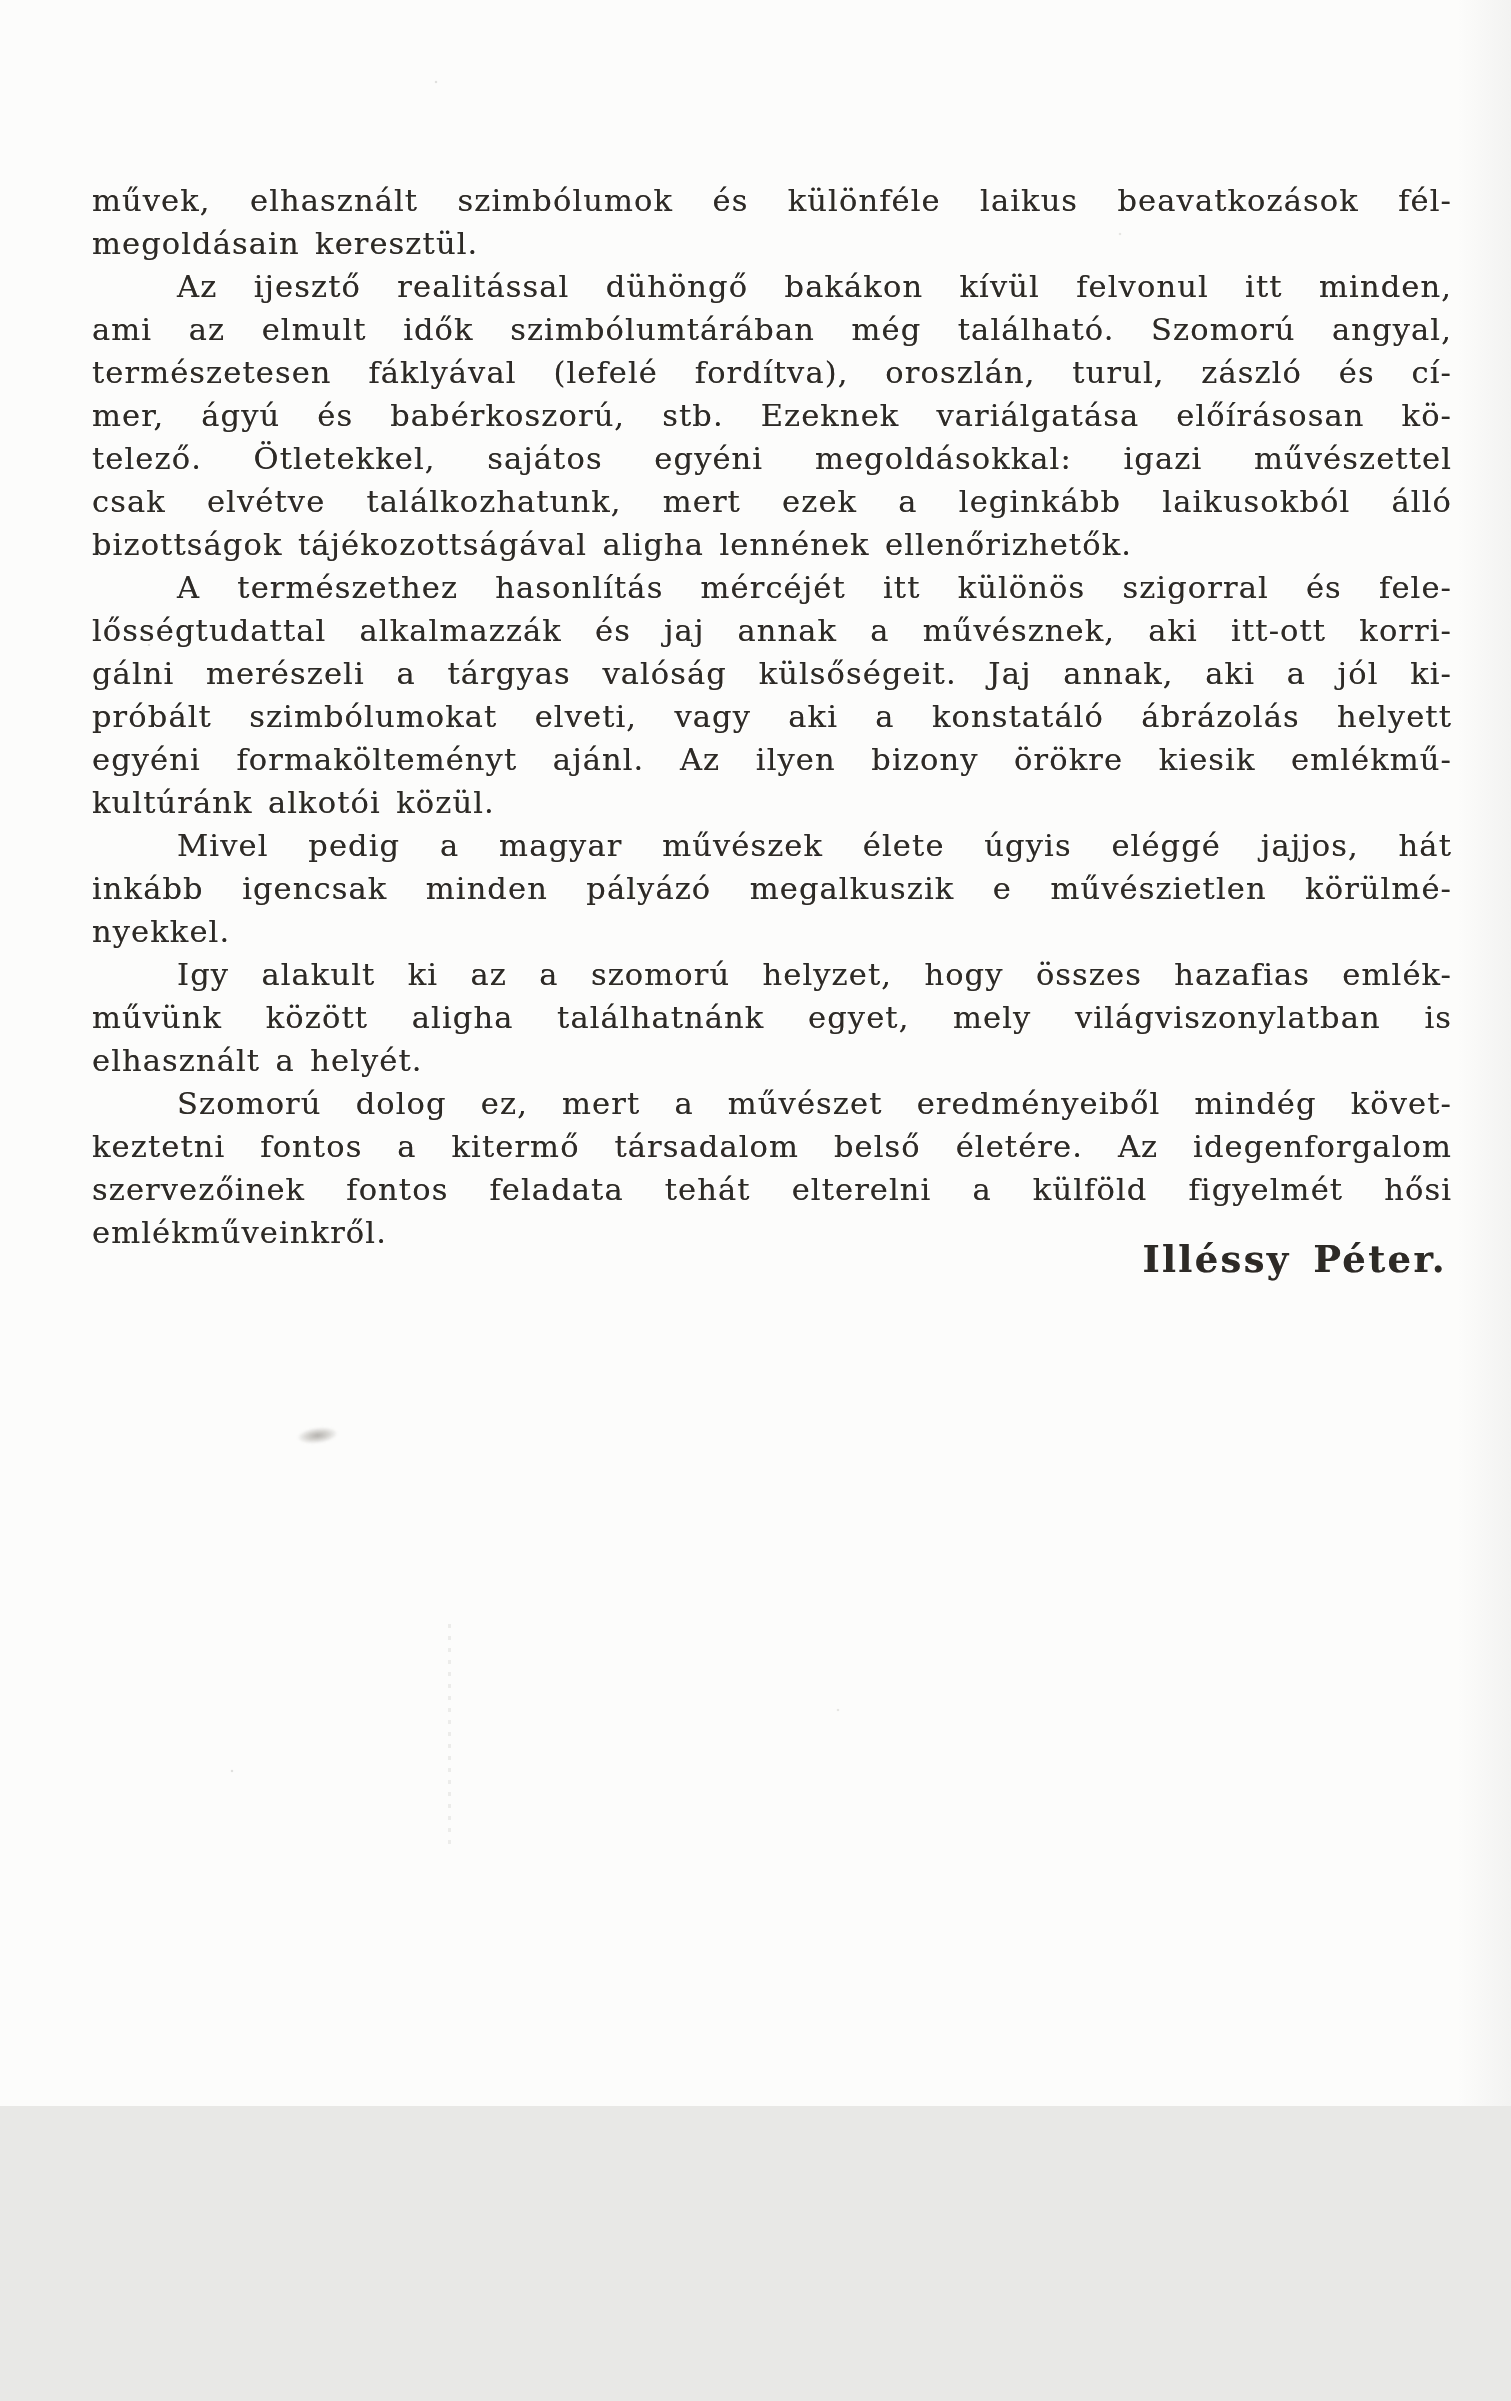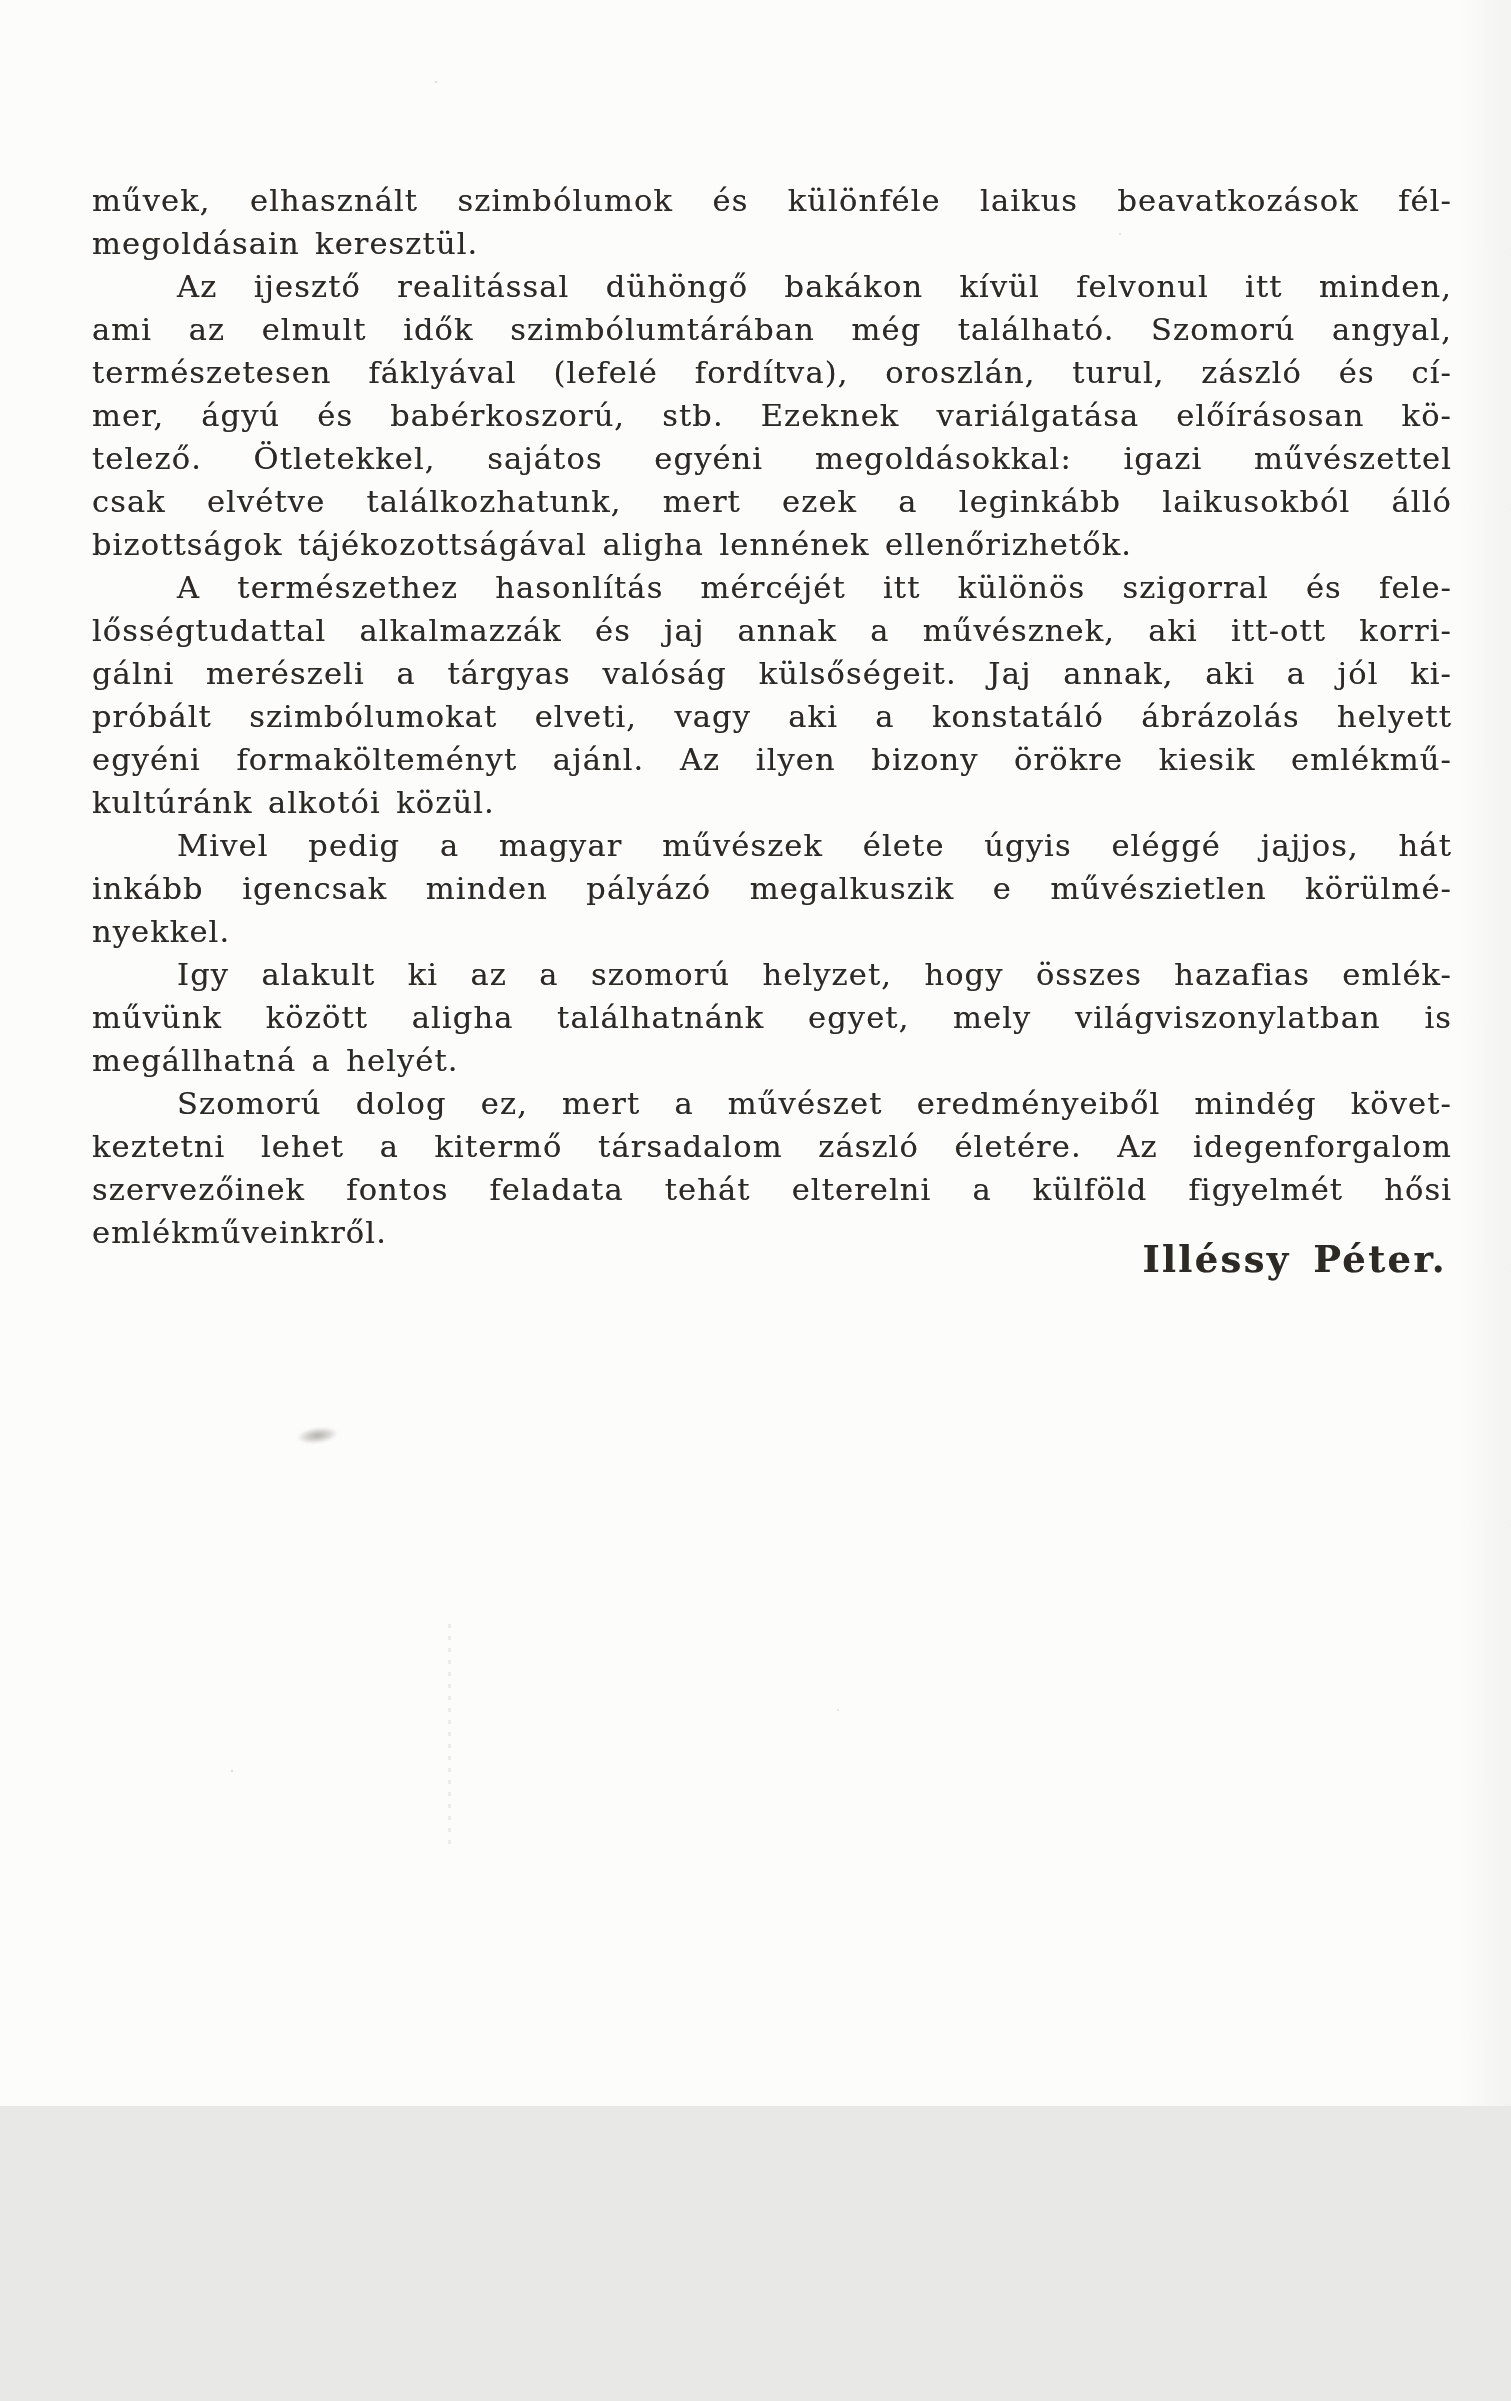--- a/index.html
+++ b/index.html
@@ -129,23 +129,23 @@
     <div class="line jl">lősségtudattal alkalmazzák és jaj annak a művésznek, aki itt-ott korri-</div>
     <div class="line jl">gálni merészeli a tárgyas valóság külsőségeit. Jaj annak, aki a jól ki-</div>
     <div class="line jl">próbált szimbólumokat elveti, vagy aki a konstatáló ábrázolás helyett</div>
     <div class="line jl">egyéni formakölteményt ajánl. Az ilyen bizony örökre kiesik emlékmű-</div>
     <div class="line">kultúránk alkotói közül.</div>
     <div class="line jl ind">Mivel pedig a magyar művészek élete úgyis eléggé jajjos, hát</div>
     <div class="line jl">inkább igencsak minden pályázó megalkuszik e művészietlen körülmé-</div>
     <div class="line">nyekkel.</div>
     <div class="line jl ind">Igy alakult ki az a szomorú helyzet, hogy összes hazafias emlék-</div>
     <div class="line jl">művünk között aligha találhatnánk egyet, mely világviszonylatban is</div>
-    <div class="line">megállhatná a helyét.</div>
+    <div class="line">elhasznált a helyét.</div>
     <div class="line jl ind">Szomorú dolog ez, mert a művészet eredményeiből mindég követ-</div>
-    <div class="line jl">keztetni lehet a kitermő társadalom zászló életére. Az idegenforgalom</div>
+    <div class="line jl">keztetni fontos a kitermő társadalom belső életére. Az idegenforgalom</div>
     <div class="line jl">szervezőinek fontos feladata tehát elterelni a külföld figyelmét hősi</div>
     <div class="line">emlékműveinkről.</div>
   </div>
 
   <div class="signature">Illéssy Péter.</div>
 
   <div class="page-number">180</div>
 
   <div class="smudge"></div>
   <div class="streak"></div>

